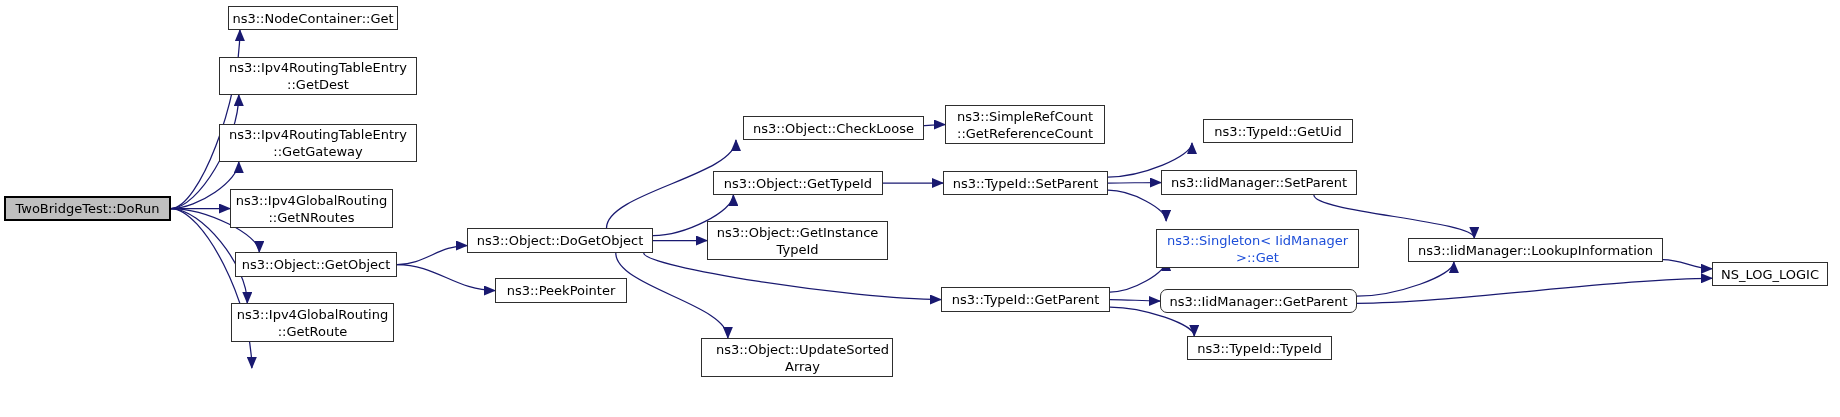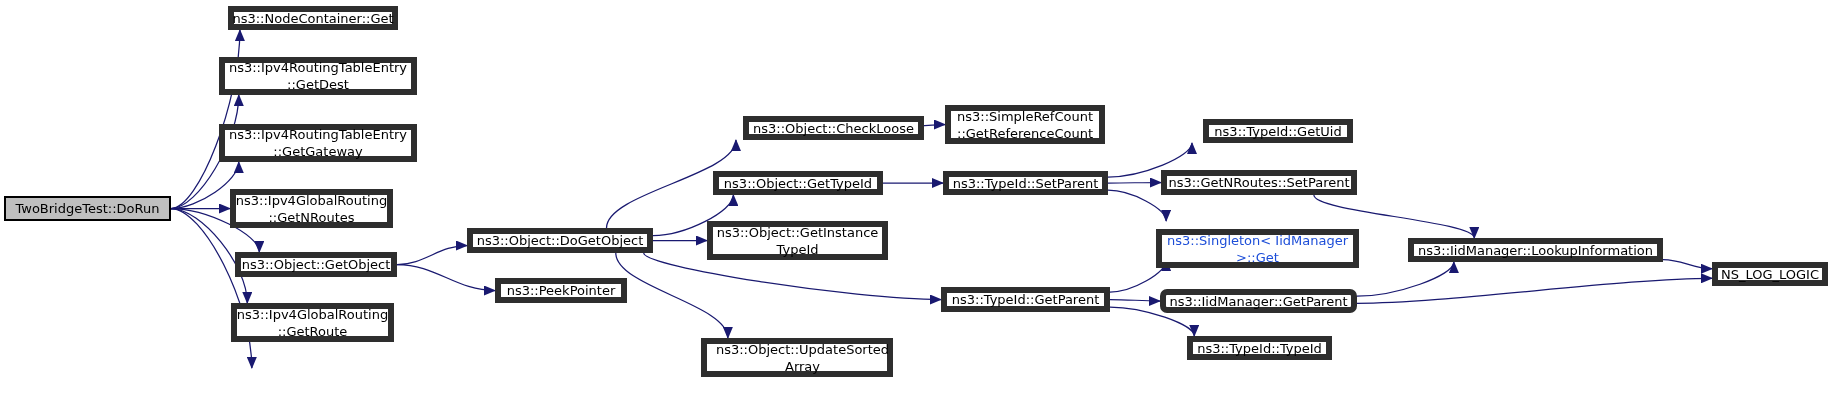--- a/index.html
+++ b/index.html
@@ -11,21 +11,21 @@
     overflow:hidden;
   }
   .edges-layer{position:absolute;left:0;top:0;width:1840px;height:417px;}
   .nodes-layer{position:absolute;left:0;top:0;width:1840px;height:417px;}
   .node{
     position:absolute;
     box-sizing:border-box;
     display:flex;align-items:center;justify-content:center;
     text-align:center;
     background:#ffffff;
-    border:6px solid #84cc16;
+    border:1px solid #84cc16;
     color:#000000;
     font-size:13px;
     line-height:17px;
     white-space:pre-line;
     cursor:pointer;
   }
   .node.root{
     background:#bfbfbf;
     border:2px solid #000000;
     cursor:default;
@@ -89,21 +89,21 @@
       <div class="node" style="left: 713px; top: 171px; width: 170px; height: 24px; border-color: rgb(46, 46, 46); background: rgb(255, 255, 255); color: rgb(0, 0, 0);">ns3::Object::GetTypeId</div>
       <div class="node" style="left: 707px; top: 221px; width: 181px; height: 39px; border-color: rgb(46, 46, 46); background: rgb(255, 255, 255); color: rgb(0, 0, 0);">ns3::Object::GetInstance
 TypeId</div>
       <div class="node" style="left: 701px; top: 338px; width: 192px; height: 39px; border-color: rgb(46, 46, 46); background: rgb(255, 255, 255); color: rgb(0, 0, 0); padding-left: 11px;">ns3::Object::UpdateSorted
 Array</div>
       <div class="node" style="left: 945px; top: 105px; width: 160px; height: 39px; border-color: rgb(46, 46, 46); background: rgb(255, 255, 255); color: rgb(0, 0, 0);">ns3::SimpleRefCount
 ::GetReferenceCount</div>
       <div class="node" style="left: 943px; top: 171px; width: 165px; height: 24px; border-color: rgb(46, 46, 46); background: rgb(255, 255, 255); color: rgb(0, 0, 0);">ns3::TypeId::SetParent</div>
       <div class="node" style="left: 941px; top: 287px; width: 169px; height: 25px; border-color: rgb(46, 46, 46); background: rgb(255, 255, 255); color: rgb(0, 0, 0);">ns3::TypeId::GetParent</div>
       <div class="node" style="left: 1183px; top: 119px; width: 150px; height: 24px; border-color: rgb(46, 46, 46); background: rgb(255, 255, 255); color: rgb(0, 0, 0); margin-left: 20px;">ns3::TypeId::GetUid</div>
-      <div class="node" style="left: 1161px; top: 170px; width: 196px; height: 25px; border-color: rgb(46, 46, 46); background: rgb(255, 255, 255); color: rgb(0, 0, 0);">ns3::GetNRoutes::SetParent</div>
+      <div class="node" style="left: 1161px; top: 170px; width: 196px; height: 25px; border-color: rgb(46, 46, 46); background: rgb(255, 255, 255); color: rgb(0, 0, 0);">ns3::IidManager::SetParent</div>
       <div class="node" style="left: 1156px; top: 229px; width: 203px; height: 39px; border-color: rgb(46, 46, 46); background: rgb(255, 255, 255); color: #1d4ed8;">ns3::Singleton&lt; IidManager
 &gt;::Get</div>
       <div class="node" style="left: 1160px; top: 289px; width: 197px; height: 24px; border-color: rgb(46, 46, 46); background: rgb(255, 255, 255); color: rgb(0, 0, 0); border-radius: 7px;">ns3::IidManager::GetParent</div>
       <div class="node" style="left: 1187px; top: 336px; width: 145px; height: 24px; border-color: rgb(46, 46, 46); background: rgb(255, 255, 255); color: rgb(0, 0, 0);">ns3::TypeId::TypeId</div>
       <div class="node" style="left: 1408px; top: 238px; width: 255px; height: 24px; border-color: rgb(46, 46, 46); background: rgb(255, 255, 255); color: rgb(0, 0, 0);">ns3::IidManager::LookupInformation</div>
       <div class="node" style="left: 1712px; top: 262px; width: 116px; height: 24px; border-color: rgb(46, 46, 46); background: rgb(255, 255, 255); color: rgb(0, 0, 0);">NS_LOG_LOGIC</div>
     </div>
 </div>
 
 </body></html>

